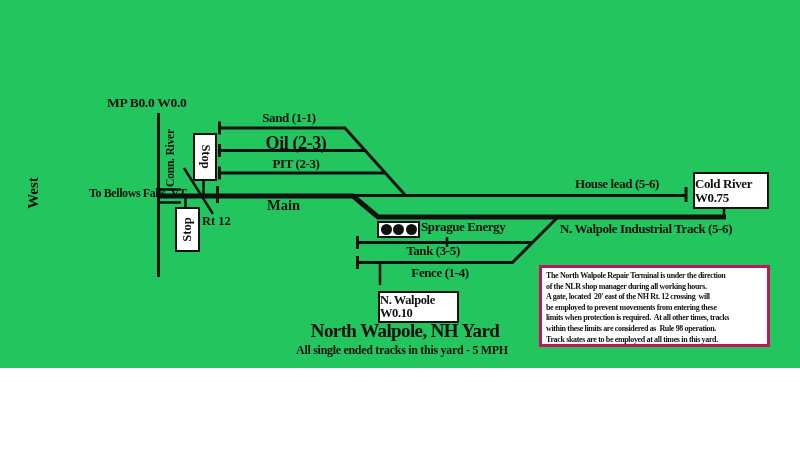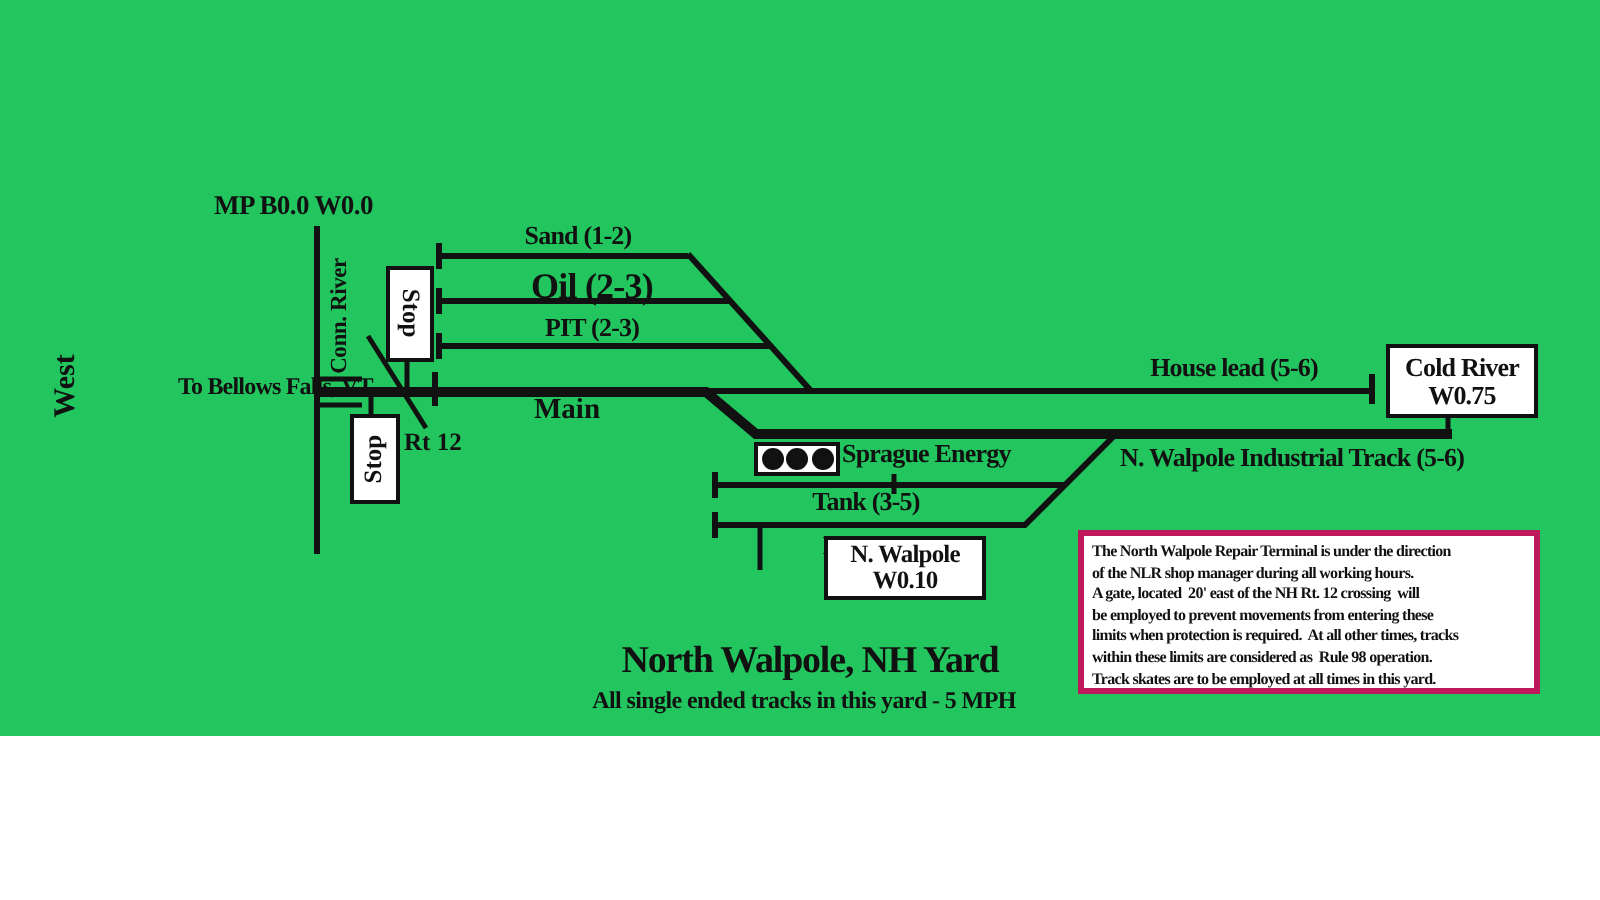--- a/index.html
+++ b/index.html
@@ -5,21 +5,21 @@
   html,body{margin:0;padding:0;background:#ffffff;}
   #stage{
     position:relative;width:800px;height:368px;background:#22c55e;overflow:hidden;
     font-family:Liberation Serif, serif;font-weight:700;color:#111111;
   }
   #stage .lbl{position:absolute;white-space:pre;line-height:1.05;}
   .ctr{transform:translateX(-50%);}
   .rot-ccw{transform:translate(-50%,-50%) rotate(-90deg);transform-origin:center;}
   svg.tracks{position:absolute;left:0;top:0;width:800px;height:450px;}
   .signbox{position:absolute;border:2px solid #111;background:#fff;display:flex;align-items:center;justify-content:center;}
-  .namebox{position:absolute;border:2px solid #111;background:#fff;text-align:center;display:flex;flex-direction:column;align-items:center;justify-content:center;}
+  .namebox{position:absolute;border:2px solid #111;background:#fff;text-align:center;display:flex;flex-direction:column;align-items:flex-start;justify-content:center;}
   .rules{
     position:absolute;left:539px;top:265px;width:231px;height:82px;border:3px solid #be185d;
     background:#fff;box-sizing:border-box;padding:3px 4px;
     font-size:8px;letter-spacing:-0.35px;line-height:10.6px;
   }
   .rules div{white-space:pre;}
   .sprague-box{position:absolute;left:377px;top:221px;width:43px;height:17px;border:2px solid #111;box-sizing:border-box;background:#fff;display:flex;align-items:center;justify-content:space-evenly;}
   .sprague-box i{display:block;width:11px;height:11px;border-radius:50%;background:#111;}
 </style>
 </head>
@@ -75,41 +75,41 @@
   <div class="lbl" style="left:202px;top:215px;font-size:12.5px;">Rt 12</div>
   <div class="lbl" style="left:267px;top:198px;font-size:14.5px;">Main</div>
 
   <div class="signbox" style="left:193px;top:133px;width:20px;height:44px;">
     <span class="lbl" style="position:static;font-size:12.5px;transform:rotate(90deg);">Stop</span>
   </div>
   <div class="signbox" style="left:175px;top:207px;width:21px;height:41px;">
     <span class="lbl" style="position:static;font-size:12.5px;transform:rotate(-90deg);">Stop</span>
   </div>
 
-  <div class="lbl ctr" style="left:289px;top:111px;font-size:13px;letter-spacing:-0.4px;">Sand (1-2)</div>
+  <div class="lbl ctr" style="left:289px;top:111px;font-size:13px;letter-spacing:-0.4px;">Sand (1-1)</div>
   <div class="lbl ctr" style="left:296px;top:134px;font-size:18px;letter-spacing:-0.4px;">Oil (2-3)</div>
   <div class="lbl ctr" style="left:296px;top:156.5px;font-size:13px;letter-spacing:-0.4px;">PIT (2-3)</div>
 
   <div class="lbl ctr" style="left:617px;top:177px;font-size:13px;letter-spacing:-0.4px;">House lead (5-6)</div>
   <div class="lbl" style="left:560px;top:222px;font-size:13px;letter-spacing:-0.4px;">N. Walpole Industrial Track (5-6)</div>
 
   <div class="sprague-box">
     <i></i>
       <i></i>
       <i></i>
   </div>
   <div class="lbl" style="left:421px;top:220px;font-size:13px;letter-spacing:-0.4px;">Sprague Energy</div>
   <div class="lbl ctr" style="left:433px;top:244px;font-size:13px;letter-spacing:-0.4px;">Tank (3-5)</div>
   <div class="lbl ctr" style="left:440px;top:266px;font-size:13px;letter-spacing:-0.4px;">Fence (1-4)</div>
 
   <div class="namebox" style="left:693px;top:172px;width:72px;height:33px;border-width:2.5px;">
     <div class="lbl" style="position:static;font-size:13px;letter-spacing:-0.4px;">Cold River</div>
     <div class="lbl" style="position:static;font-size:13px;letter-spacing:-0.4px;">W0.75</div>
   </div>
-  <div class="namebox" style="left:378px;top:268px;width:77px;height:28px;margin-left:34px;">
+  <div class="namebox" style="left:378px;top:291px;width:77px;height:28px;">
     <div class="lbl" style="position:static;font-size:12.5px;letter-spacing:-0.4px;">N. Walpole</div>
     <div class="lbl" style="position:static;font-size:12.5px;letter-spacing:-0.4px;">W0.10</div>
   </div>
 
   <div class="lbl ctr" style="left:405px;top:321px;font-size:19px;letter-spacing:-0.6px;">North Walpole, NH Yard</div>
   <div class="lbl ctr" style="left:402px;top:344px;font-size:12px;letter-spacing:-0.3px;">All single ended tracks in this yard - 5 MPH</div>
 
   <div class="rules">
     <div>The North Walpole Repair Terminal is under the direction</div>
     <div>of the NLR shop manager during all working hours.</div>

